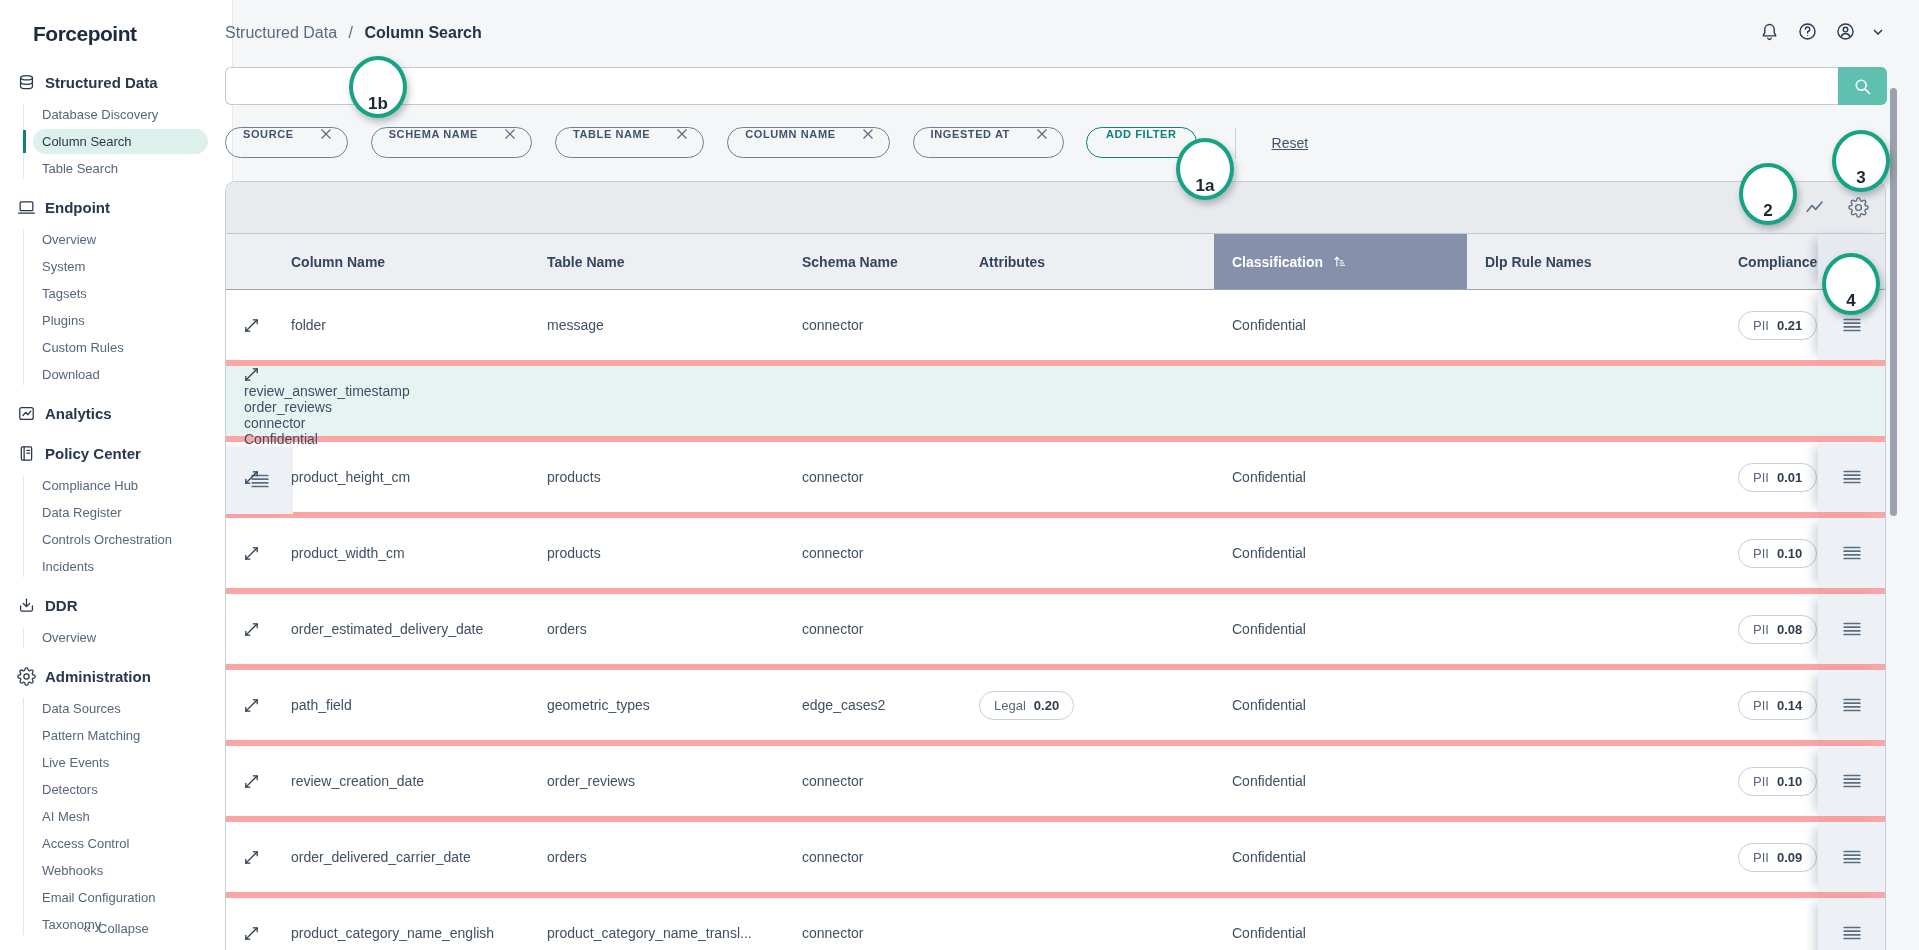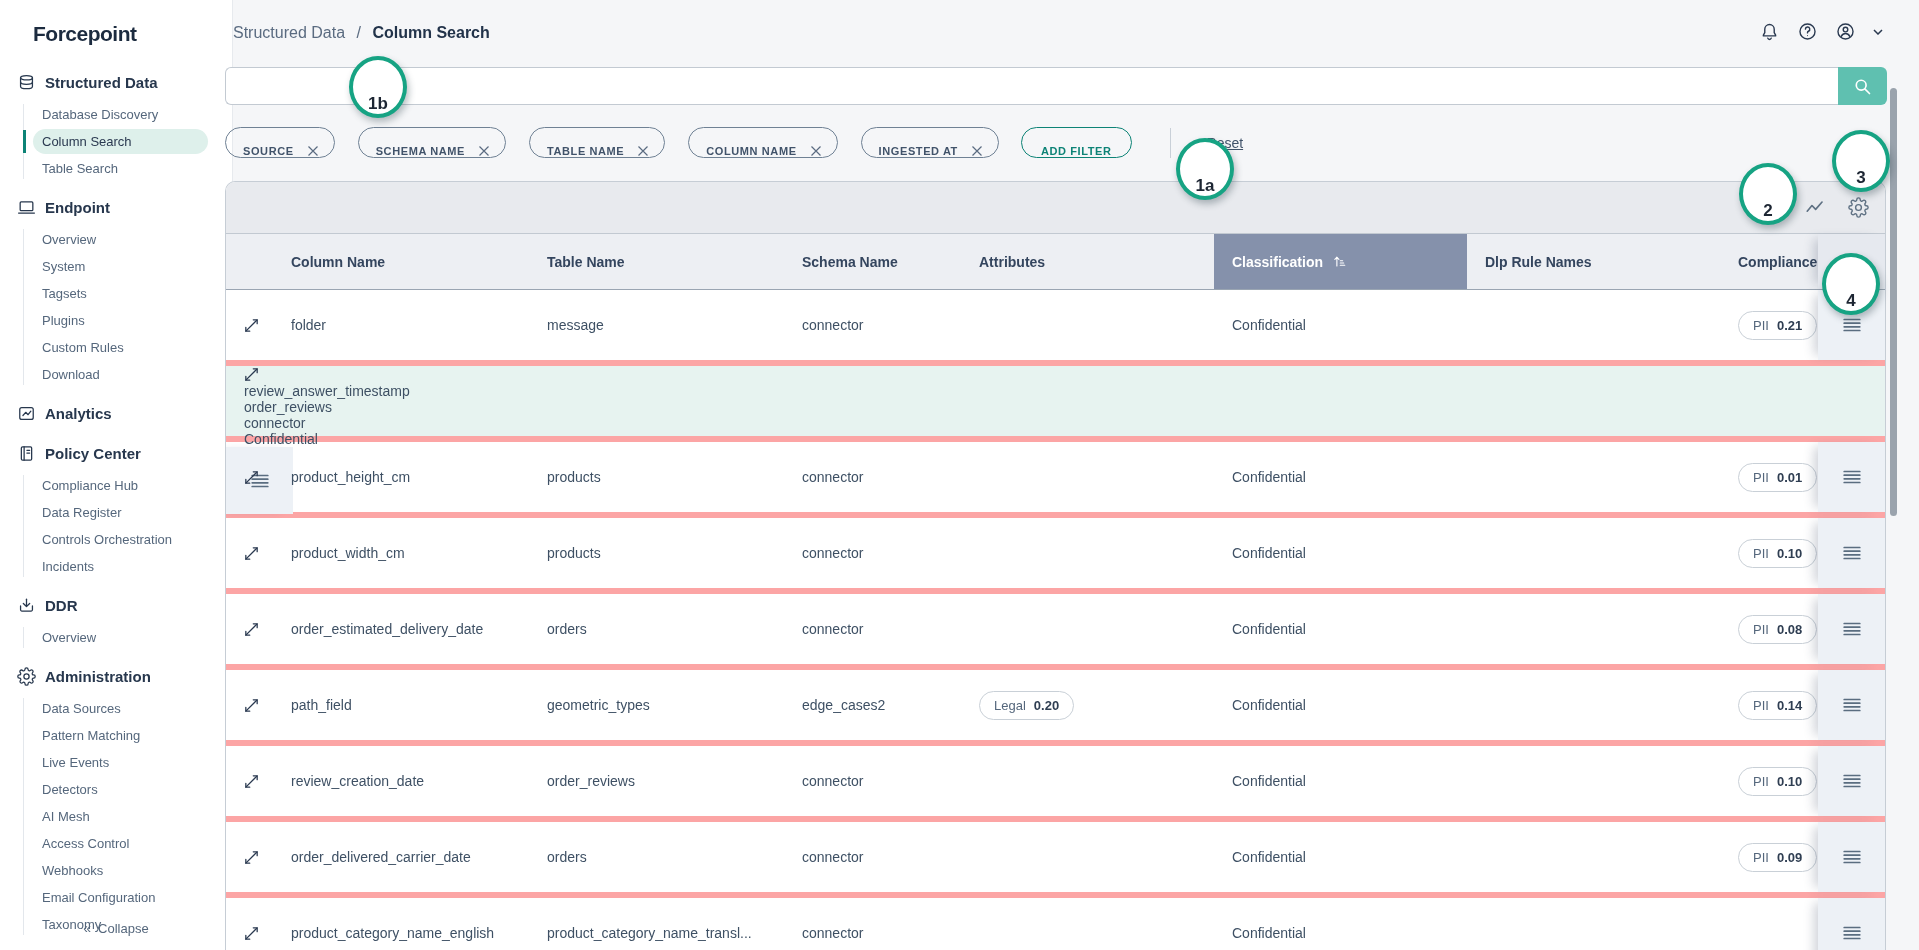--- a/index.html
+++ b/index.html
@@ -13,33 +13,33 @@
   .group-icon svg{width:19px;height:19px;display:block;}
   .group-items{position:relative;margin:6px 24px 8px 23px;}
   .group-items::before{content:'';position:absolute;left:0;top:2px;bottom:2px;width:1px;background:#e3e7ec;}
   .nav-item{position:relative;padding:5px 4px 5px 19px;margin:2px 0;font-size:13px;color:#55677c;cursor:pointer;white-space:nowrap;}
   .nav-item.active{background:#def0eb;border-radius:14px;margin-left:10px;padding-left:9px;color:#2a3950;}
   .nav-item.active::before{content:'';position:absolute;left:-10px;top:1px;bottom:1px;width:3px;background:#0d8376;}
   .collapse-btn{position:absolute;bottom:14px;left:0;width:100%;text-align:center;font-size:13px;color:#55677c;cursor:pointer;}
   .collapse-btn .chev{margin-right:7px;font-size:14px;}
   
   .main{position:absolute;left:201px;top:0;right:0;bottom:0;}
-  .breadcrumb{position:absolute;top:24px;left:32px;font-size:16px;}
+  .breadcrumb{position:absolute;top:24px;left:24px;font-size:16px;}
   .crumb-parent{color:#5a6b80;}
   .crumb-sep{color:#5a6b80;margin:0 7px;}
   .crumb-current{color:#22334a;font-weight:700;}
   .top-icons{position:absolute;top:21px;right:36px;display:flex;align-items:center;gap:17px;color:#2a3950;}
   .top-icons svg{display:block;}
   
   .search-row{position:absolute;left:24px;right:32px;top:67px;height:38px;display:flex;}
   .search-input{flex:1;height:100%;box-sizing:border-box;border:1px solid #c3cad2;border-right:none;border-radius:6px 0 0 6px;background:#fff;outline:none;font-size:14px;padding:0 14px;color:#3e5064;}
   .search-button{width:49px;height:100%;border:none;background:#5fc0b0;border-radius:0 6px 6px 0;display:flex;align-items:center;justify-content:center;cursor:pointer;}
   
   .filter-row{position:absolute;left:24px;top:127px;height:31px;display:flex;align-items:center;gap:22px;}
-  .chip{display:inline-flex;align-items:flex-end;gap:13px;height:31px;box-sizing:border-box;border:1.5px solid #6f8194;border-radius:17px;padding:0 15px 0 17px;font-size:11px;font-weight:700;letter-spacing:.6px;color:#41536a;cursor:pointer;background:transparent;}
+  .chip{display:inline-flex;align-items:flex-start;gap:26px;height:31px;box-sizing:border-box;border:1.5px solid #6f8194;border-radius:17px;padding:0 15px 0 17px;font-size:11px;font-weight:700;letter-spacing:.6px;color:#41536a;cursor:pointer;background:transparent;}
   .chip-x{width:12px;height:12px;color:#5a6b80;}
   .chip.add-filter{border-color:#0d8376;color:#0d8376;padding:0 19px;}
   .filter-divider{width:1px;height:30px;background:#c9d0d8;margin-left:16px;}
   .reset-link{font-size:14px;color:#41536a;text-decoration:underline;cursor:pointer;margin-left:14px;}
   
   .table-card{position:absolute;left:24px;right:33px;top:181px;bottom:0;background:#fff;border:1px solid #c6cdd5;border-bottom:none;border-radius:10px 10px 0 0;overflow:hidden;box-sizing:border-box;}
   .toolbar{height:52px;background:#e8eaee;border-bottom:1px solid #c2c9d1;display:flex;align-items:center;justify-content:flex-end;gap:22px;padding-right:16px;box-sizing:border-box;}
   .toolbar svg{display:block;color:#5f7183;}
   .thead{display:flex;height:55px;background:#edeff3;border-bottom:1px solid #9aa5b2;font-weight:700;font-size:14px;color:#34455e;}
   .cell{display:flex;align-items:center;padding-left:18px;box-sizing:border-box;min-width:0;white-space:nowrap;overflow:hidden;flex:0 0 auto;}

